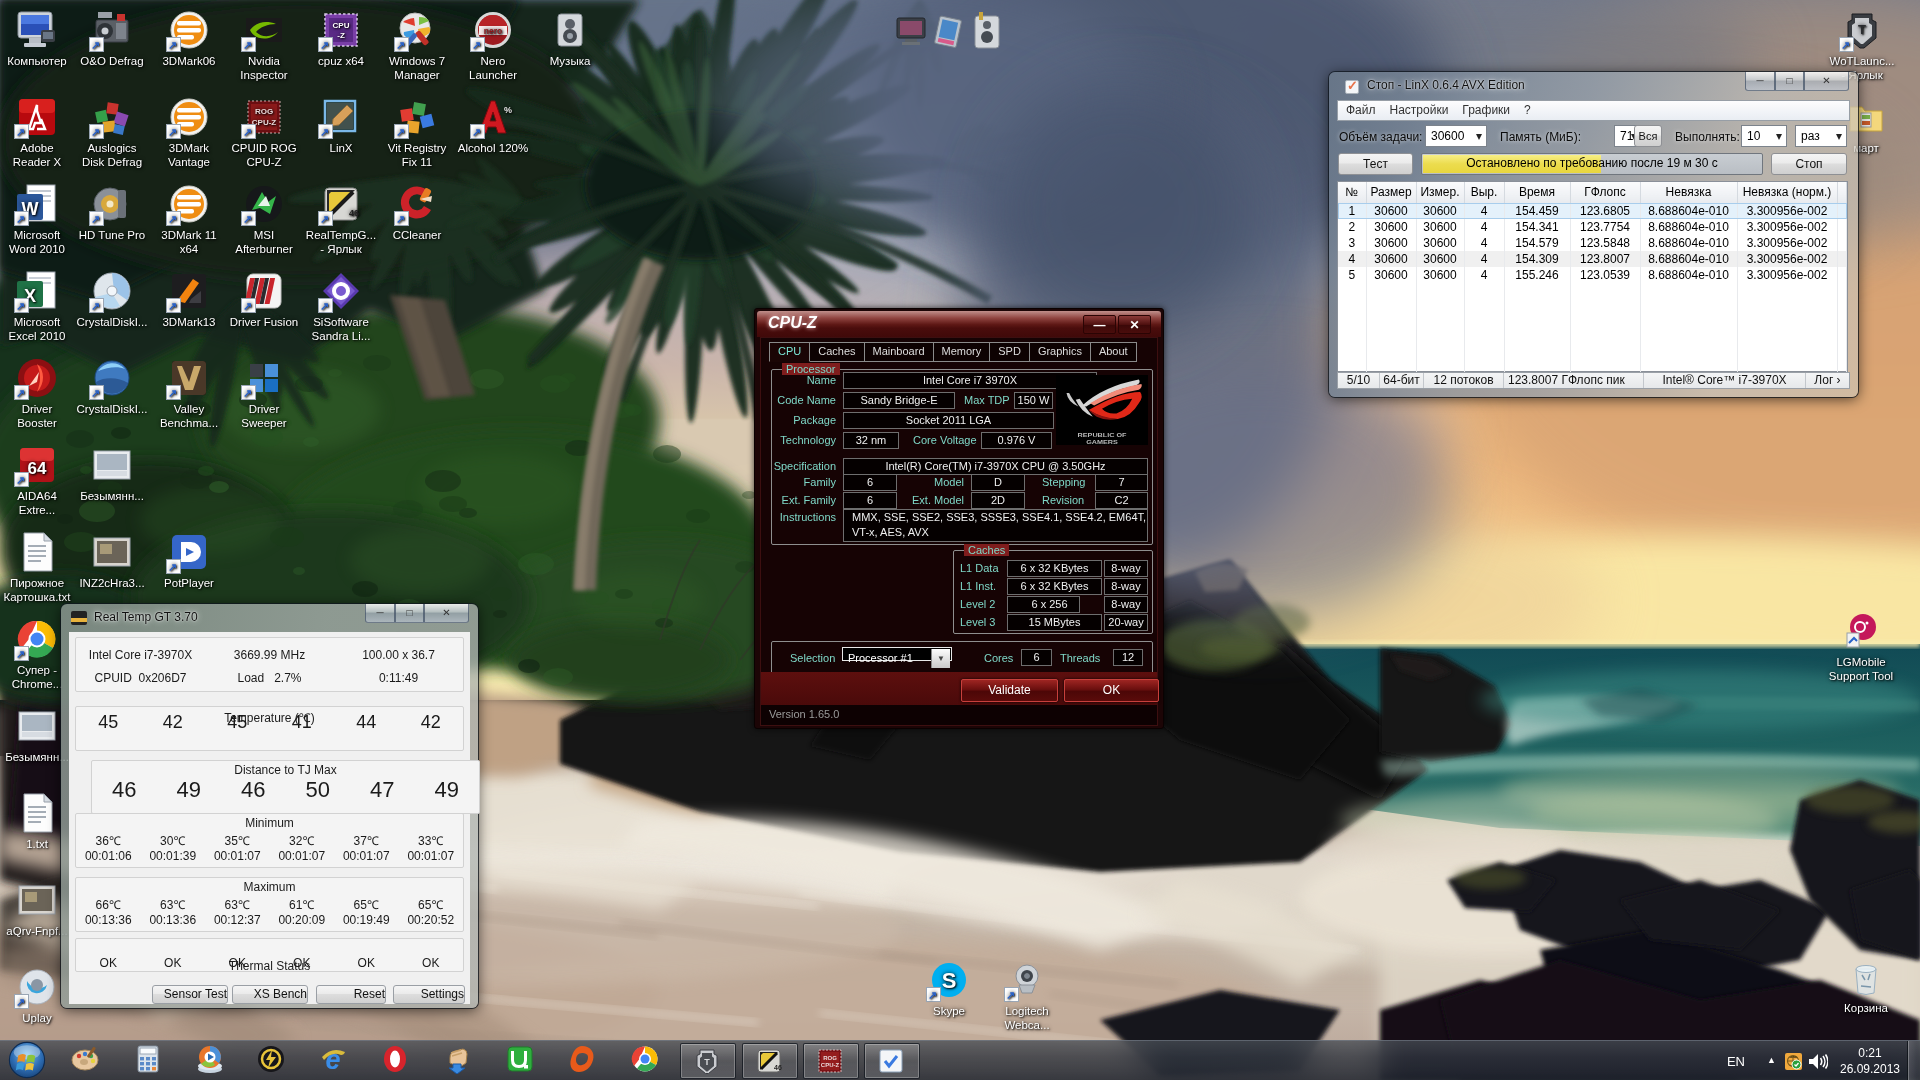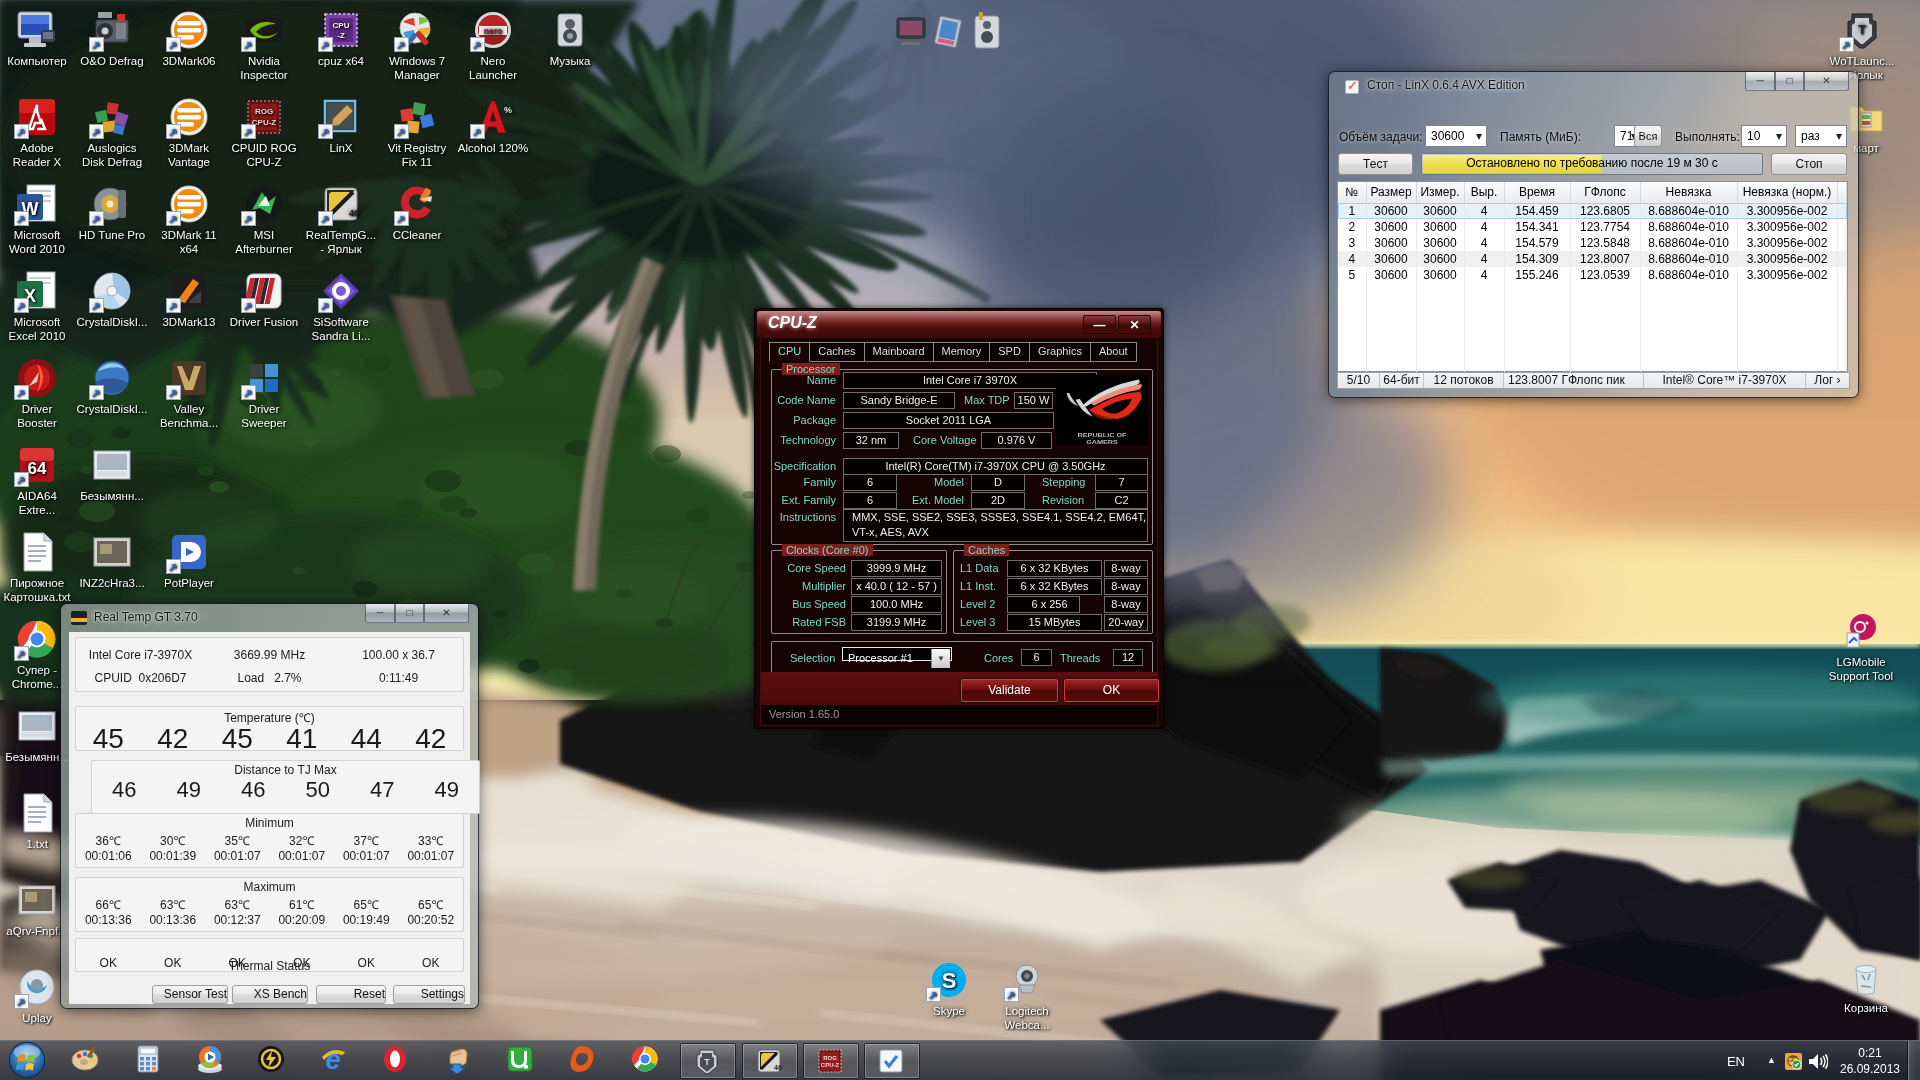--- a/index.html
+++ b/index.html
@@ -950,31 +950,20 @@
    <div class="czlab" style="right:316px;top:124px;">Ext. Family</div>
    <div class="czval" style="left:71px;top:122px;width:54px;">6</div>
    <div class="czlab" style="left:136px;top:124px;width:56px;text-align:right;white-space:nowrap;">Ext. Model</div>
    <div class="czval" style="left:199px;top:122px;width:54px;">2D</div>
    <div class="czlab" style="left:270px;top:124px;width:42px;text-align:right;">Revision</div>
    <div class="czval" style="left:323px;top:122px;width:53px;">C2</div>
    <div class="czlab" style="right:316px;top:141px;">Instructions</div>
    <div class="czval lft" style="left:71px;top:139px;width:305px;height:33px;line-height:15px;">MMX, SSE, SSE2, SSE3, SSSE3, SSE4.1, SSE4.2, EM64T, VT-x, AES, AVX</div>
   </div>
 
-  <div class="grp" style="left:10px;top:212px;width:176px;height:84px;">
-   <div class="cap">Clocks (Core #0)</div>
-   <div class="czlab" style="right:100px;top:11px;">Core Speed</div>
-   <div class="czval" style="left:79px;top:9px;width:91px;">3999.9 MHz</div>
-   <div class="czlab" style="right:100px;top:29px;">Multiplier</div>
-   <div class="czval" style="left:79px;top:27px;width:91px;">x 40.0 ( 12 - 57 )</div>
-   <div class="czlab" style="right:100px;top:47px;">Bus Speed</div>
-   <div class="czval" style="left:79px;top:45px;width:91px;">100.0 MHz</div>
-   <div class="czlab" style="right:100px;top:65px;">Rated FSB</div>
-   <div class="czval" style="left:79px;top:63px;width:91px;">3199.9 MHz</div>
-  </div>
 
   <div class="grp" style="left:192px;top:212px;width:200px;height:84px;">
    <div class="cap">Caches</div>
    <div class="czlab" style="left:6px;top:11px;width:44px;text-align:left;">L1 Data</div>
    <div class="czval" style="left:53px;top:9px;width:95px;">6 x 32 KBytes</div>
    <div class="czval" style="left:150px;top:9px;width:44px;">8-way</div>
    <div class="czlab" style="left:6px;top:29px;width:44px;text-align:left;">L1 Inst.</div>
    <div class="czval" style="left:53px;top:27px;width:95px;">6 x 32 KBytes</div>
    <div class="czval" style="left:150px;top:27px;width:44px;">8-way</div>
    <div class="czlab" style="left:6px;top:47px;width:44px;text-align:left;">Level 2</div>
@@ -1007,20 +996,21 @@
  <div style="position:absolute;left:16px;top:8px;width:14px;height:14px;background:#f4f6f8;border:1px solid #aab2ba;border-radius:2px;">
    <span style="position:absolute;left:1px;top:-3px;color:#e8734a;font-size:13px;font-weight:bold;">✓</span>
  </div>
  <div class="caption" style="left:38px;">Стоп - LinX 0.6.4 AVX Edition</div>
  <div class="capbtns">
         <div class="cb b1">─</div>
         <div class="cb b2">□</div>
         <div class="cb b3">✕</div>
       </div>
  <div class="client">
+  <div class="menubar"><span style="margin-left:8px;">Файл</span><span>Настройки</span><span>Графики</span><span>?</span></div>
   <div class="linlab" style="left:2px;top:30px;">Объём задачи:</div>
   <div class="combo" style="left:88px;top:25px;width:62px;">30600</div>
   <div class="linlab" style="left:163px;top:30px;">Память (МиБ):</div>
   <div class="combo" style="left:244px;top:25px;width:28px;margin-left:33px;">7168</div>
   <div class="wbtn" style="left:297px;top:25px;width:28px;font-size:11px;">Вся</div>
   <div class="linlab" style="left:338px;top:30px;">Выполнять:</div>
   <div class="combo" style="left:404px;top:25px;width:46px;">10</div>
   <div class="combo" style="left:458px;top:25px;width:52px;">раз</div>
   <div class="wbtn" style="left:1px;top:53px;width:75px;">Тест</div>
   <div style="position:absolute;left:84px;top:53px;width:342px;height:22px;border:1px solid #70767e;border-radius:2px;background:linear-gradient(#c8cdd2,#b9bec4);">
@@ -1206,21 +1196,21 @@
             <div>100.00 x 36.7</div>
           </div>
     <div class="rtcols" style="top:33px;">
             <div>CPUID&nbsp;&nbsp;0x206D7</div>
             <div>Load&nbsp;&nbsp;&nbsp;2.7%</div>
             <div>0:11:49</div>
           </div>
   </div>
   <div class="rtgrp" style="top:74px;height:45px;">
     <div style="margin-top:2px;">Temperature (℃)</div>
-    <div class="rtcols" style="top:16px;font-size:28px;">
+    <div class="rtcols" style="top:5px;font-size:18px;">
             <div>45</div>
             <div>42</div>
             <div>45</div>
             <div>41</div>
             <div>44</div>
             <div>42</div>
           </div>
   </div>
   <div class="rtgrp" style="top:128px;height:54px;margin-left:16px;">
     <div style="margin-top:2px;">Distance to TJ Max</div>

